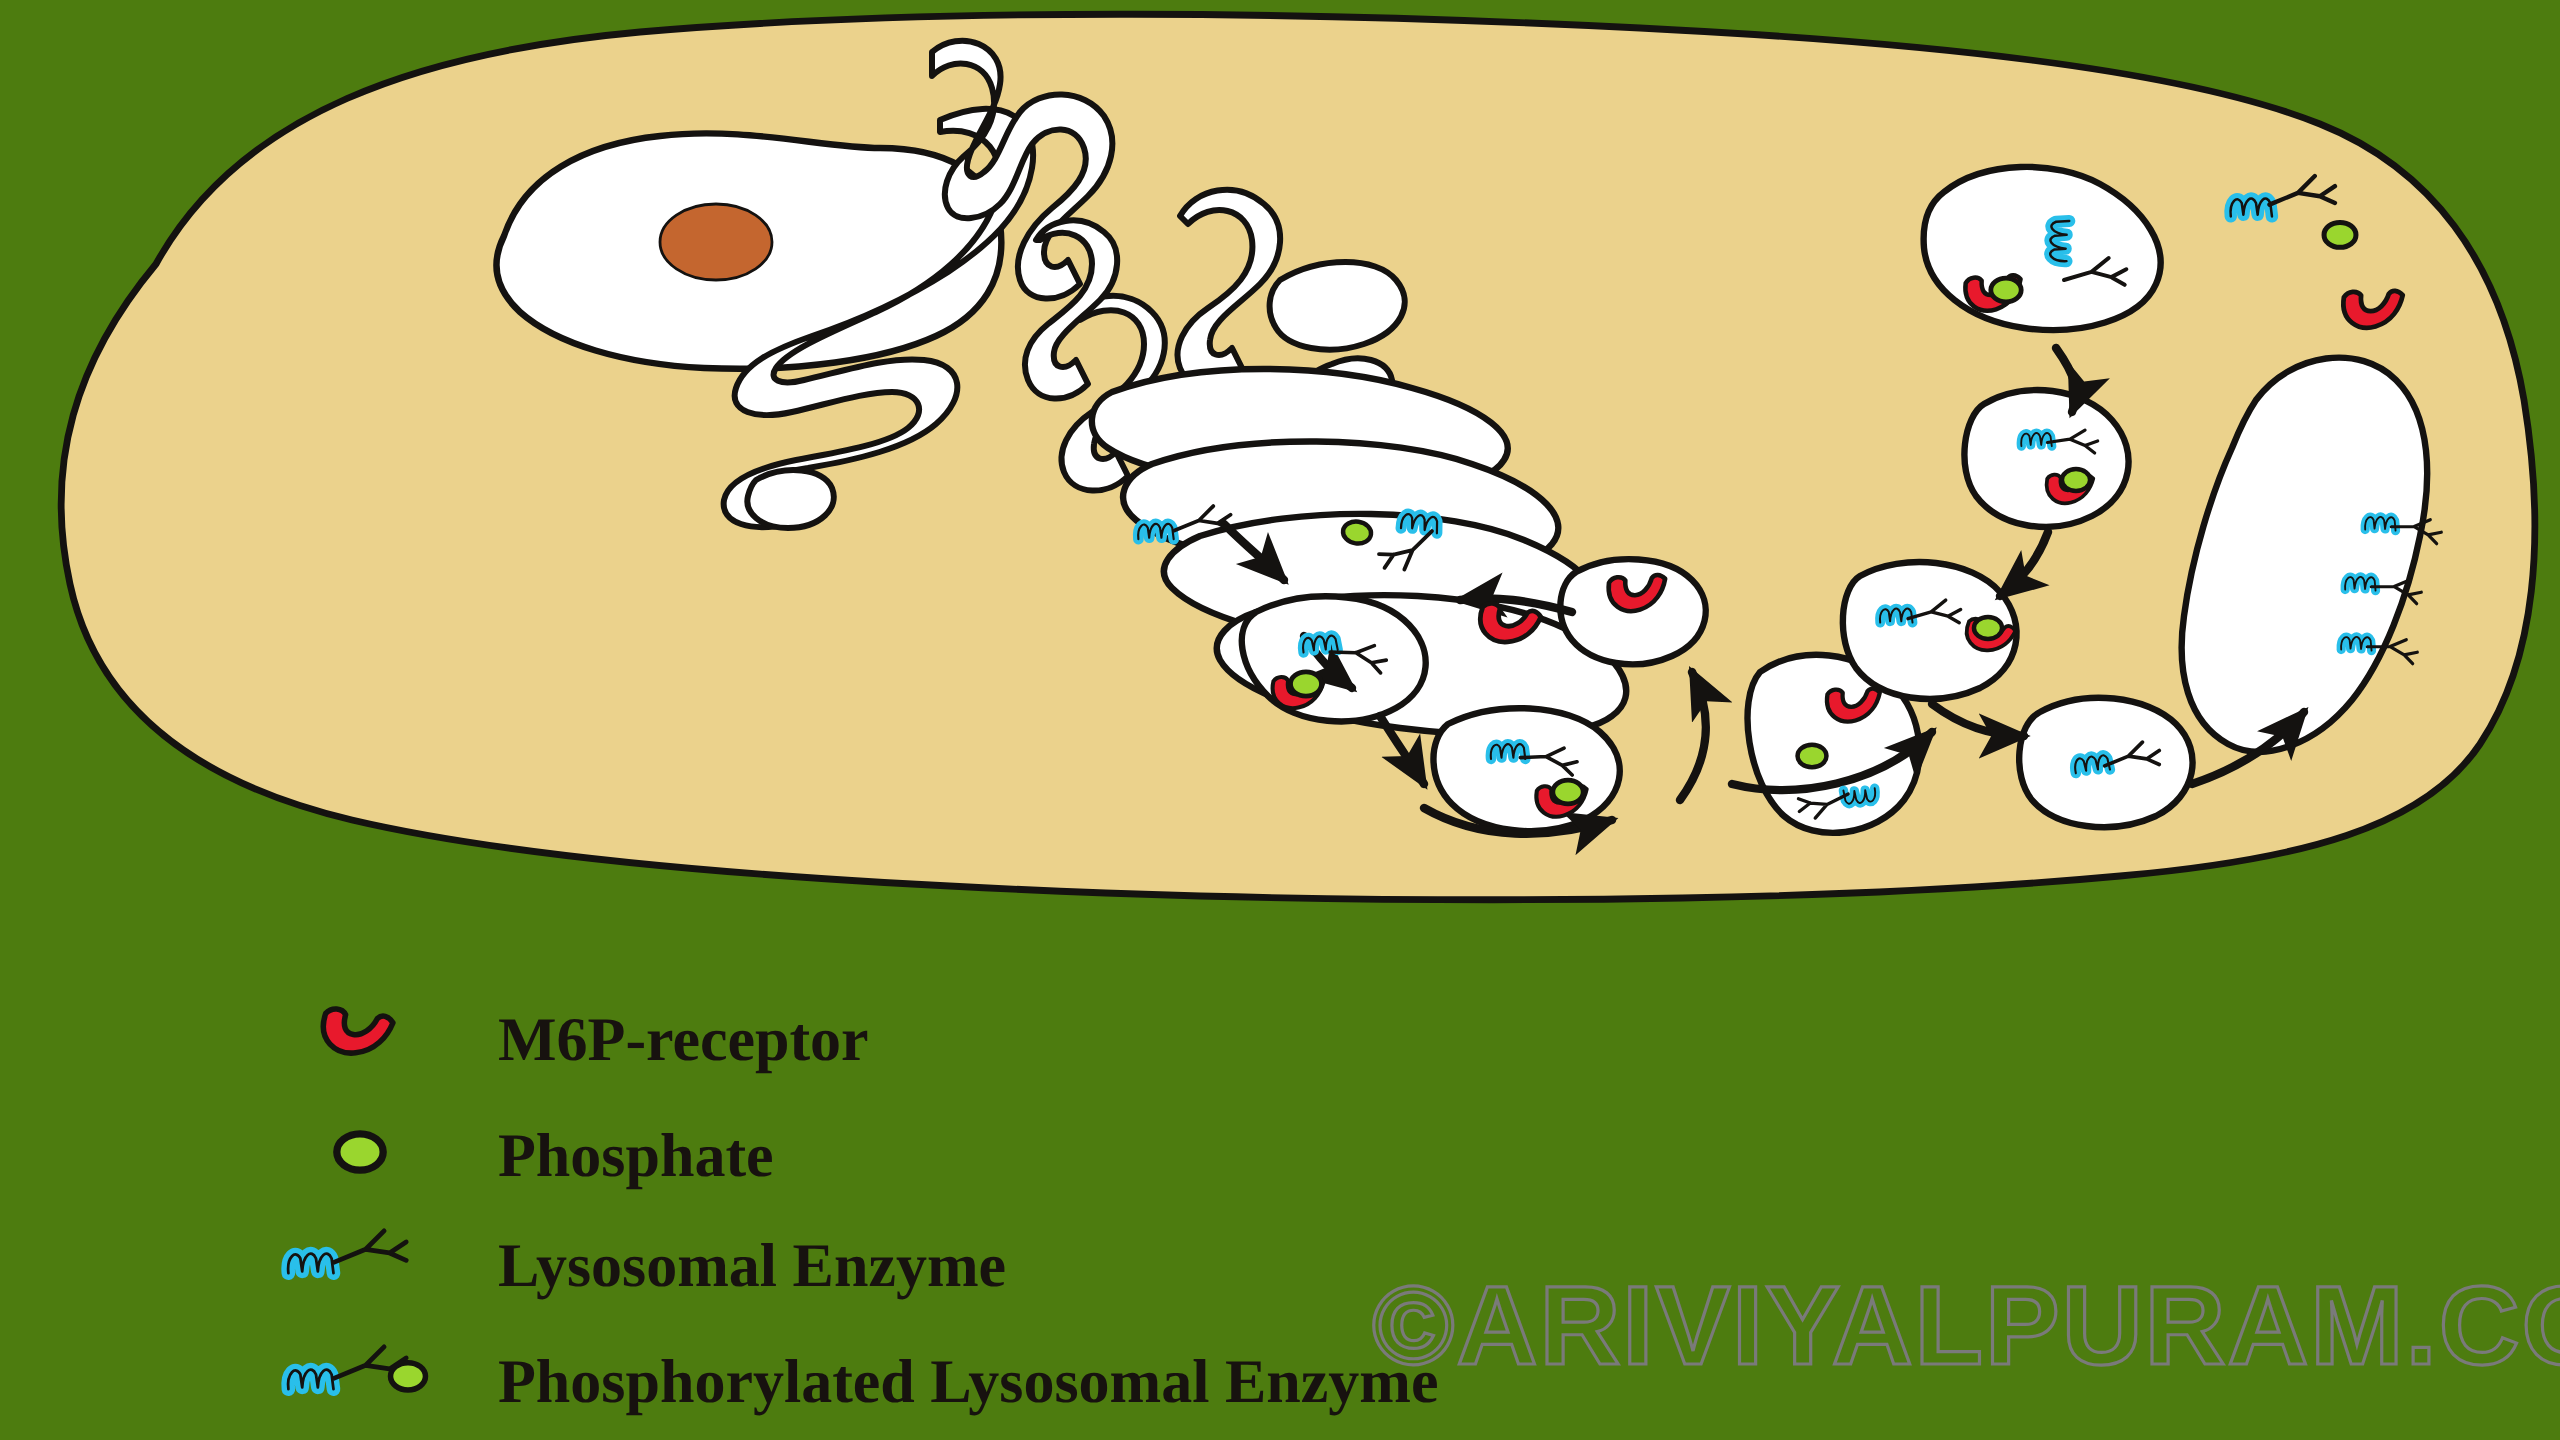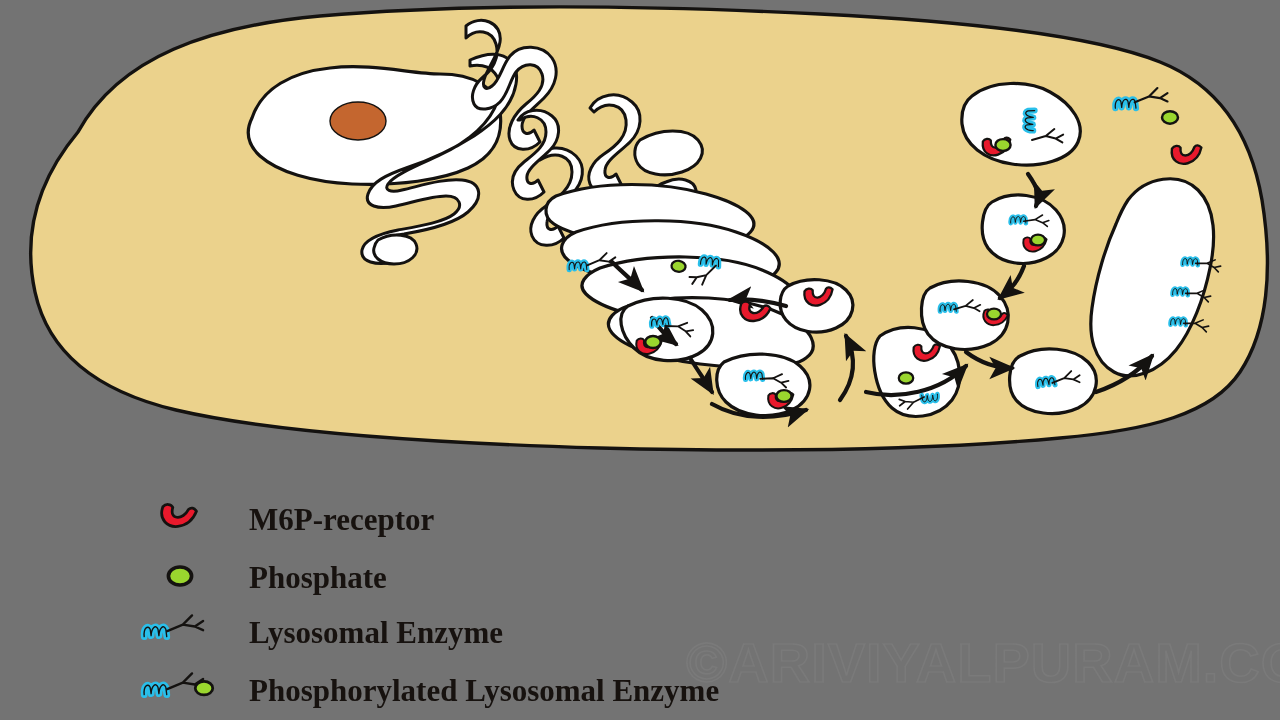--- a/index.html
+++ b/index.html
@@ -1,18 +1,18 @@
 <!DOCTYPE html>
 <html><head>
 <meta charset="utf-8">
 <style>
   html,body{margin:0;padding:0;background:#ffffff;}
   body{width:1280px;height:720px;overflow:hidden;
        font-family:"Liberation Serif", serif;}
-  #stage{position:relative;width:1280px;height:720px;background:#737373;}
+  #stage{position:relative;width:1280px;height:720px;background:#4d7c0f;}
   #diagram{position:absolute;left:0;top:0;width:1280px;height:720px;}
   .legend-text{font-family:"Liberation Serif", serif;font-weight:700;fill:#17120f;}
   .wm{font-family:"Liberation Sans", sans-serif;font-weight:700;
       fill:none;stroke:#7a7a7a;stroke-width:1.6;letter-spacing:1px;}
 </style>
 </head>
 <body>
 
 <div id="stage">
 <svg id="diagram" viewBox="0 0 1280 720" xmlns="http://www.w3.org/2000/svg">

